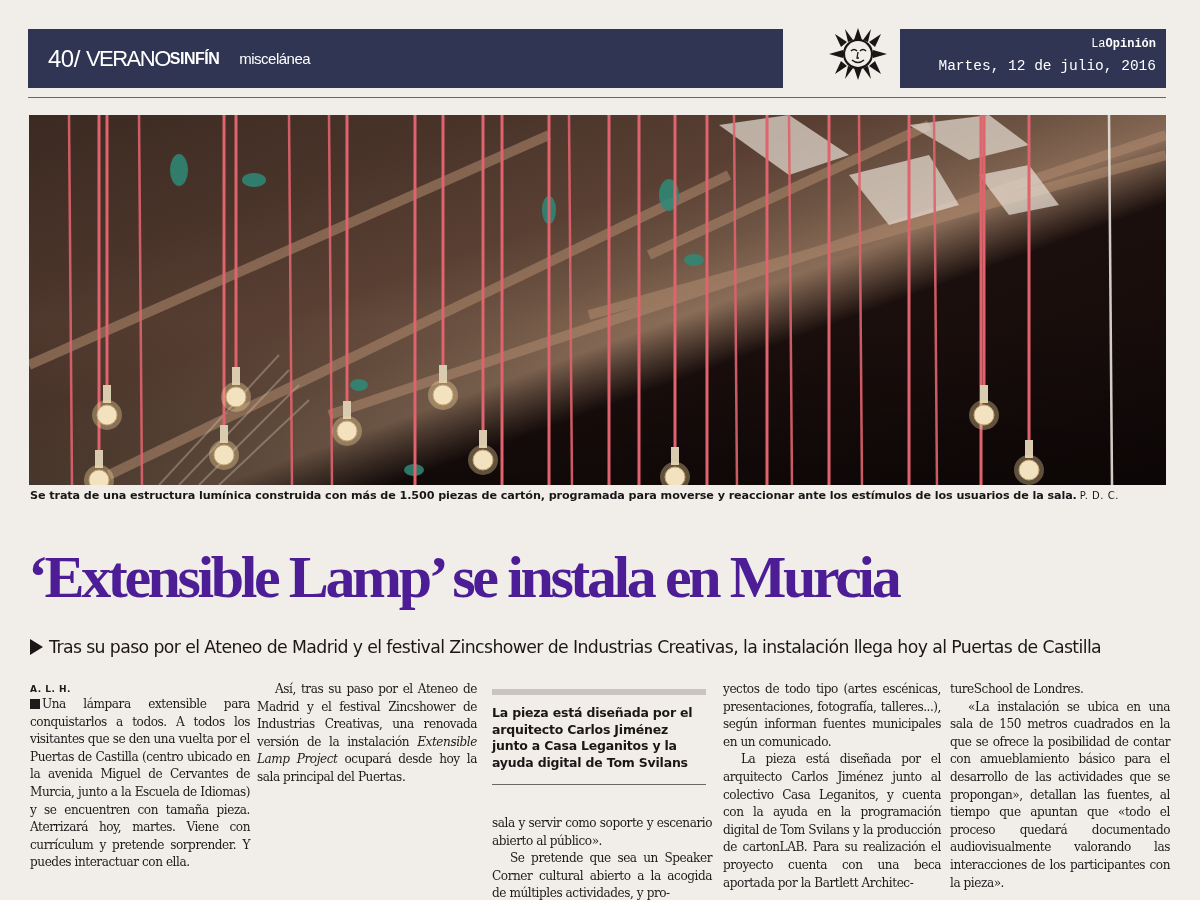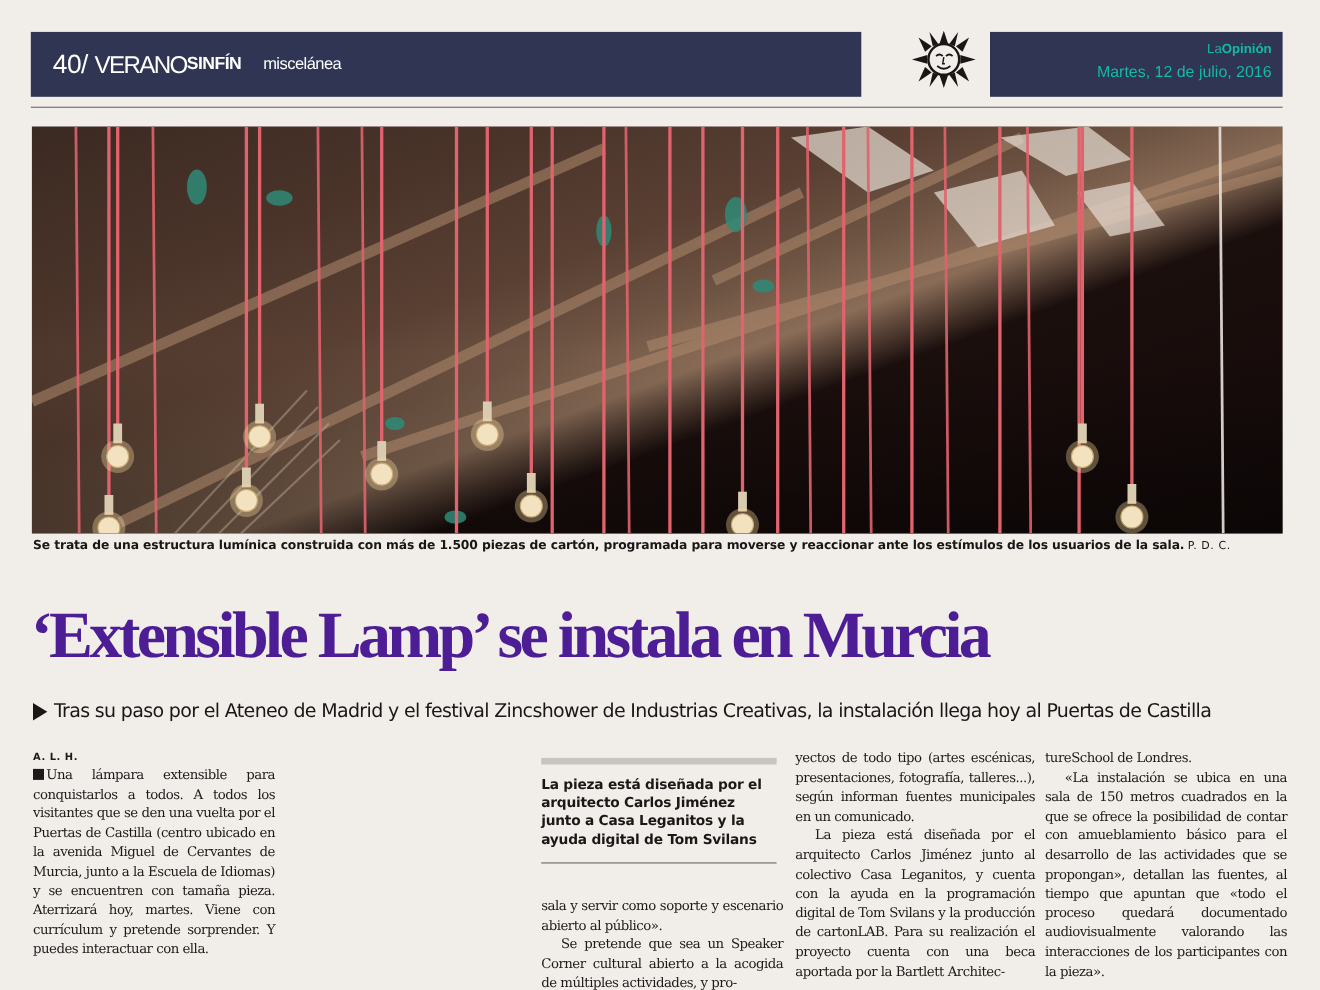--- a/index.html
+++ b/index.html
@@ -19,22 +19,22 @@
     }
     .hdr-left .pg { font-size: 24px; font-weight: 400; letter-spacing: -0.5px; }
     .hdr-left .sec-a { font-size: 22px; font-weight: 400; letter-spacing: -1.5px; margin-left: 6px; }
     .hdr-left .sec-b { font-size: 16px; font-weight: 700; letter-spacing: -0.5px; }
     .hdr-left .sec-c { font-size: 15px; margin-left: 20px; letter-spacing: -0.5px; }
     .sun {
       position: absolute; left: 825px; top: 28px; width: 66px; height: 52px;
     }
     .hdr-right {
       position: absolute; left: 900px; top: 29px; width: 266px; height: 59px;
-      background: #2f3553; color: #14b8a6;
-      font-family: Liberation Sans, sans-serif;
+      background: #2f3553; color: #ffffff;
+      font-family: Liberation Mono, monospace;
       text-align: right; padding: 8px 10px 0 0;
     }
     .hdr-right .brand { font-size: 12px; line-height: 14px; }
     .hdr-right .brand b { font-weight: 700; }
     .hdr-right .date { font-size: 14.5px; line-height: 22px; margin-top: 4px; padding-left: 17px; }
     .hdr-rule { position: absolute; left: 28px; top: 97px; width: 1138px; height: 1px; background: #6b6666; }
 
     
     .photo {
       position: absolute; left: 29px; top: 115px; width: 1137px; height: 370px;
@@ -276,20 +276,21 @@
   <span class="arrow"></span>
   <span>Tras su paso por el Ateneo de Madrid y el festival Zincshower de Industrias Creativas, la instalación llega hoy al Puertas de Castilla</span>
 </div>
 
 <div class="col c1">
   <div class="byline">A. L. H.</div>
   <p><span class="sq"></span><span>Una lámpara extensible para conquistarlos a todos. A todos los visitantes que se den una vuelta por el Puertas de Castilla (centro ubicado en la avenida Miguel de Cervantes de Murcia, junto a la Escuela de Idiomas) y se encuentren con tamaña pieza. Aterrizará hoy, martes. Viene con currículum y pretende sorprender. Y puedes interactuar con ella.</span></p>
 </div>
 
 <div class="col c2">
+  <p class="ind"><span>Así, tras su paso por el Ateneo de Madrid y el festival Zincshower de Industrias Creativas, una renovada versión de la instalación </span><em>Extensible Lamp Project</em><span> ocupará desde hoy la sala principal del Puertas.</span></p>
 </div>
 
 <div class="pull">La pieza está diseñada por el arquitecto Carlos Jiménez junto a Casa Leganitos y la ayuda digital de Tom Svilans</div>
 
 <div class="col c3">
   <p>sala y servir como soporte y escenario abierto al público».</p>
   <p class="ind">Se pretende que sea un Speaker Corner cultural abierto a la acogida de múltiples actividades, y pro-</p>
 </div>
 
 <div class="col c4">

